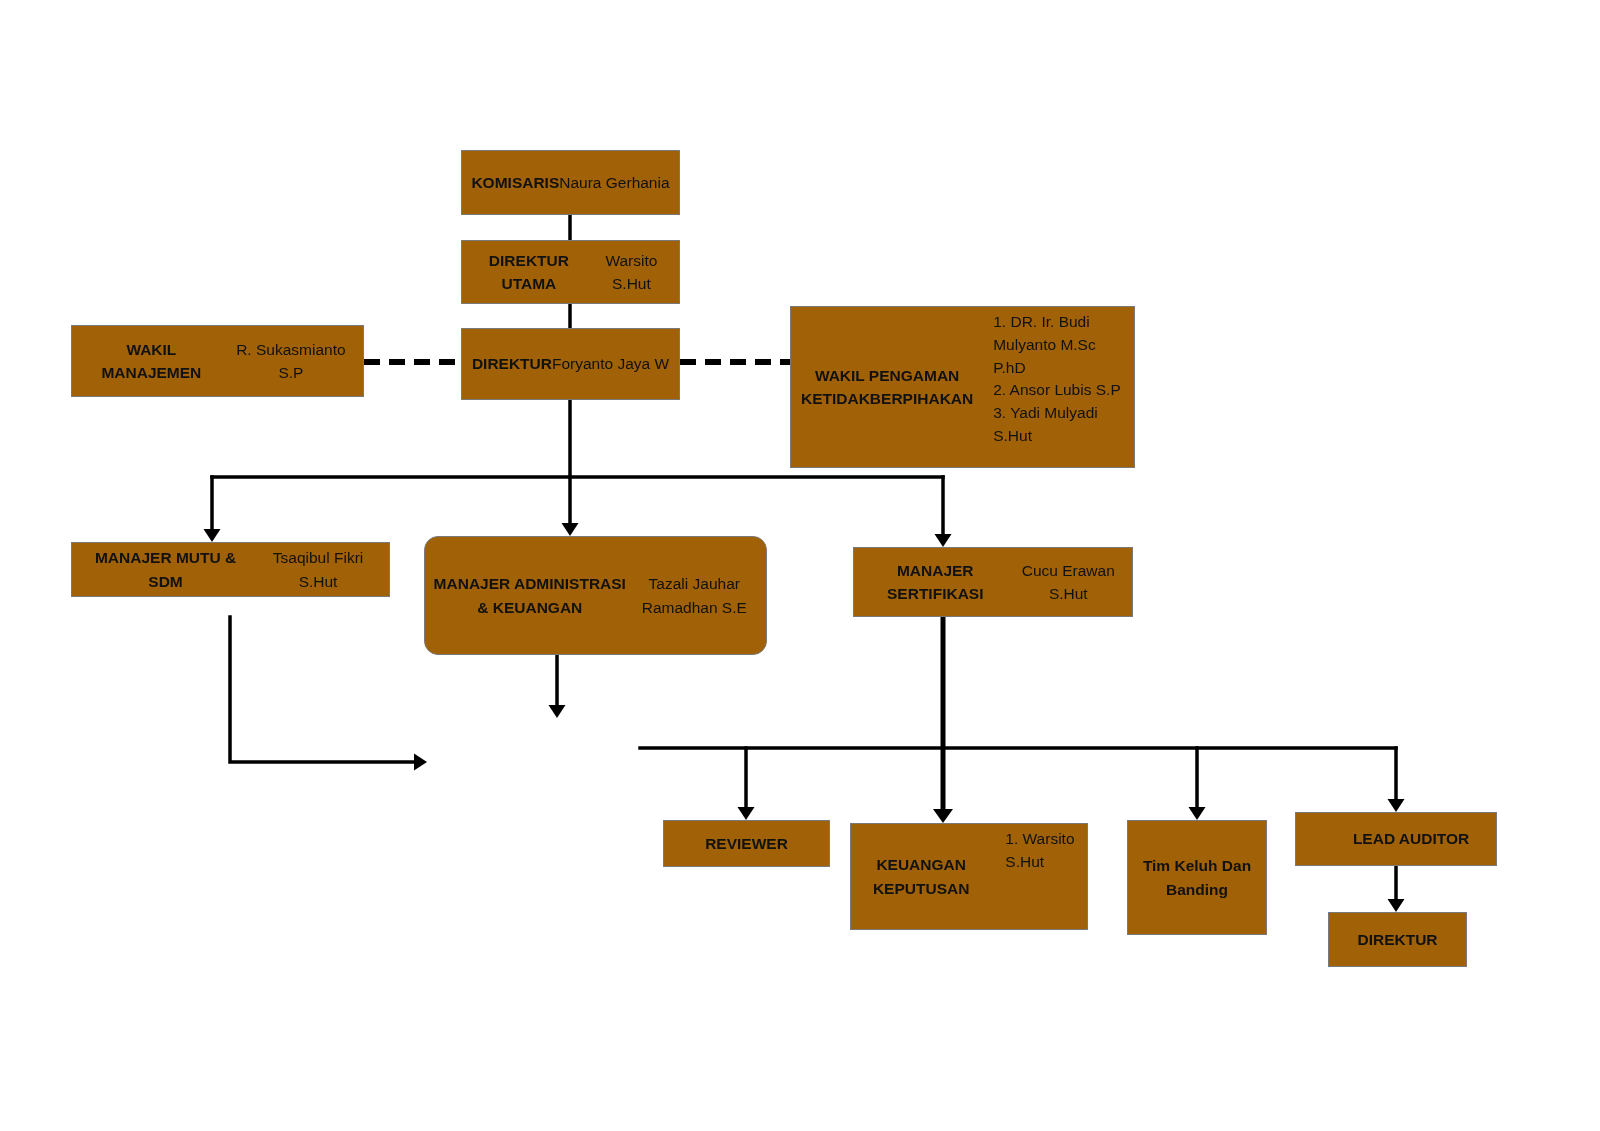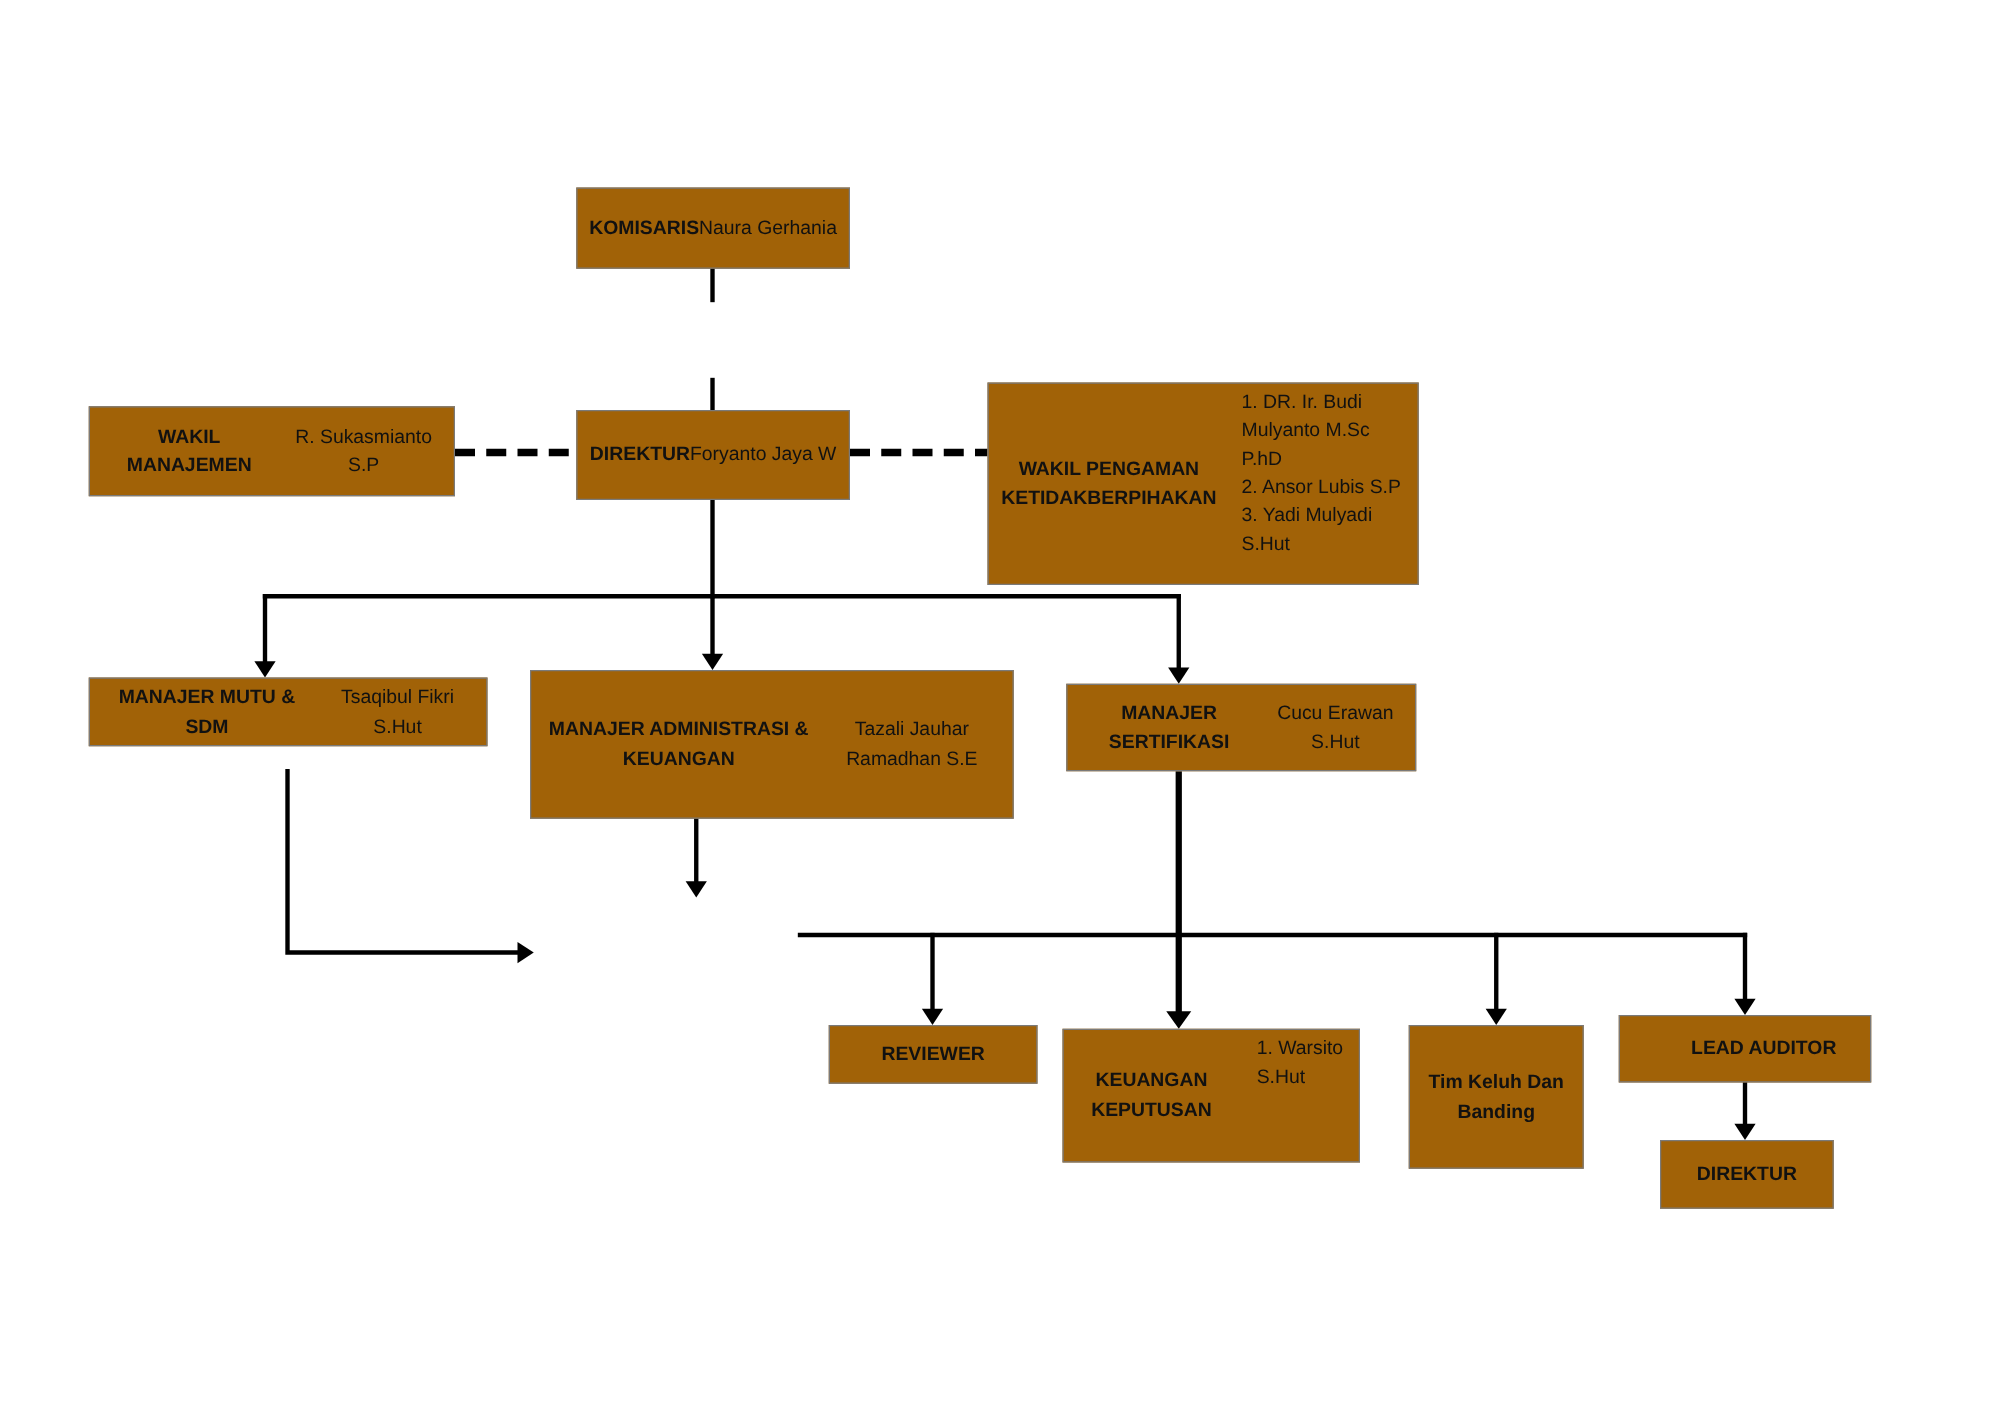--- a/index.html
+++ b/index.html
@@ -44,21 +44,21 @@
 
   
   #box-komisaris      { left: 461px; top: 150px; width: 219px; height: 65px; }
   #box-direktur-utama { left: 461px; top: 240px; width: 219px; height: 64px; }
   #box-direktur       { left: 461px; top: 328px; width: 219px; height: 72px; }
   #box-wakil          { left: 71px;  top: 325px; width: 293px; height: 72px; }
   #box-komite         { left: 790px; top: 306px; width: 345px; height: 162px; }
   #box-komite .title  { max-width: 200px; }
   #box-komite .list   { padding-left: 16px; }
   #box-mutu           { left: 71px;  top: 542px; width: 319px; height: 55px; }
-  #box-admin          { left: 424px; top: 536px; width: 387px; height: 119px; }
+  #box-admin          { left: 424px; top: 536px; width: 343px; height: 119px; border-radius: 14px; }
   #box-admin .title   { max-width: 245px; }
   #box-sertifikasi    { left: 853px; top: 547px; width: 280px; height: 70px; }
   #box-staf           { left: 427px; top: 718px; width: 213px; height: 140px; }
   #box-staf .list     { padding-left: 16px; }
   #box-reviewer       { left: 663px; top: 820px; width: 167px; height: 47px; }
   #box-pengambil      { left: 850px; top: 823px; width: 238px; height: 107px; }
   #box-pengambil .list{ padding-left: 20px; }
   #box-timkeluh       { left: 1127px; top: 820px; width: 140px; height: 115px; }
   #box-timkeluh .title{ max-width: 118px; }
   #box-leadauditor    { left: 1295px; top: 812px; width: 202px; height: 54px; padding-left: 36px; }
@@ -107,20 +107,24 @@
       <polygon points="1387.5,799 1404.5,799 1396,812"></polygon>
       <polygon points="1387.5,899 1404.5,899 1396,912"></polygon>
     </g>
   </svg>
 
   <div class="box" id="box-komisaris">
     <div class="title">KOMISARIS</div>
     <div class="person">Naura Gerhania</div>
   </div>
 
+  <div class="box" id="box-direktur-utama">
+    <div class="title">DIREKTUR UTAMA</div>
+    <div class="person">Warsito S.Hut</div>
+  </div>
 
   <div class="box" id="box-direktur">
     <div class="title">DIREKTUR</div>
     <div class="person">Foryanto Jaya W</div>
   </div>
 
   <div class="box" id="box-wakil">
     <div class="title">WAKIL MANAJEMEN</div>
     <div class="person">R. Sukasmianto S.P</div>
   </div>

